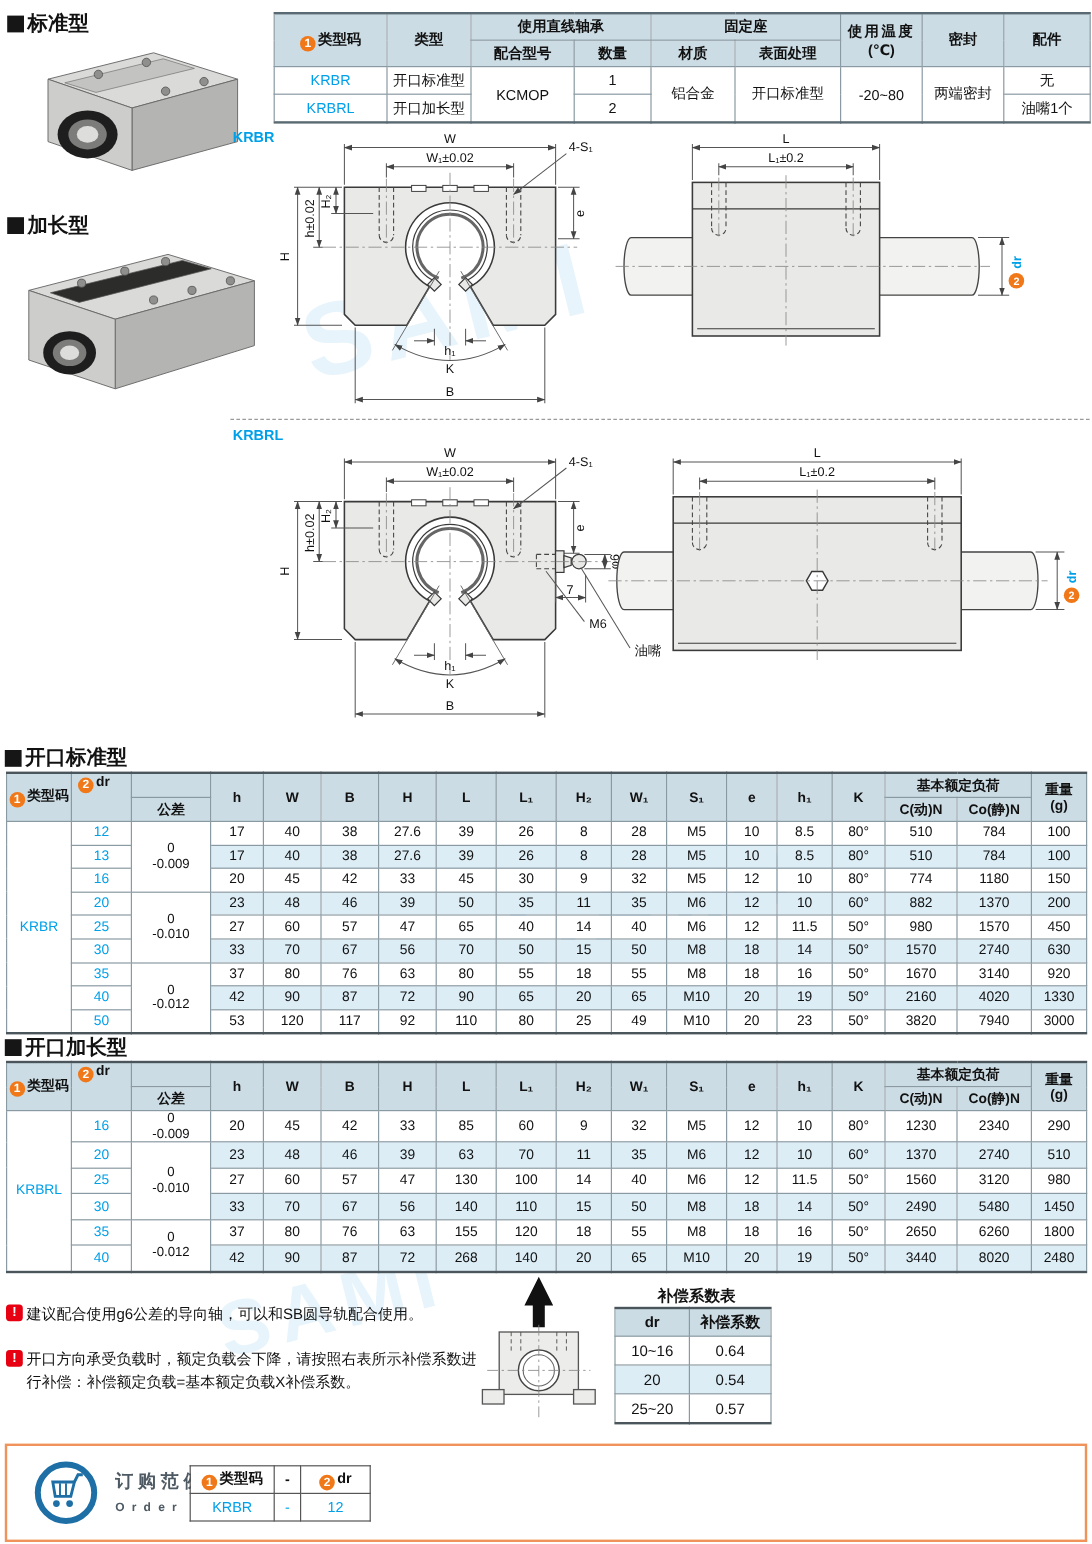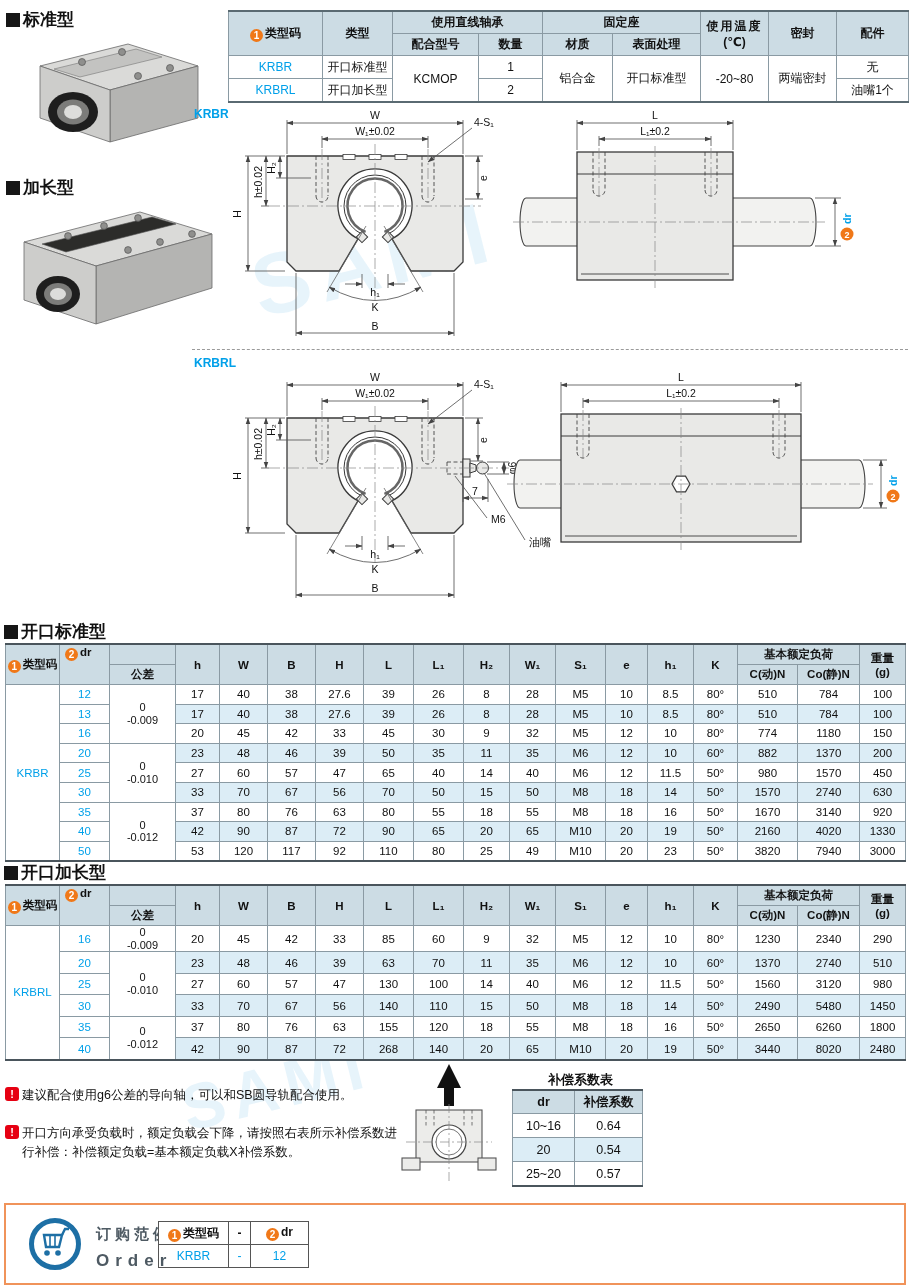--- a/index.html
+++ b/index.html
@@ -43,21 +43,21 @@
   .comp td{height:23px;background:#fff;}
   .comp tr.stripe td{background:#dcedf6;}
   .comp-title{font-size:13px;font-weight:bold;}
   
   .note{display:flex;align-items:flex-start;font-size:12.5px;line-height:1.55;width:402px;}
   .note .bang{flex:0 0 14px;width:14px;height:14px;background:#e60012;color:#fff;border-radius:3px;
       font-size:11px;font-weight:bold;text-align:center;line-height:14px;margin:1px 3px 0 0;}
   
   .order-box{width:898px;height:78px;border:2px solid #f0935a;background:#fff;}
   .order-cn{font-size:15px;font-weight:bold;color:#4e5a63;letter-spacing:4px;}
-  .order-en{font-size:17px;font-weight:bold;color:#4e5a63;letter-spacing:6px;margin-top:4px;}
+  .order-en{font-size:10px;font-weight:bold;color:#4e5a63;letter-spacing:6px;margin-top:4px;}
   .ordtab{font-size:12px;}
   .ordtab th{background:#fff;height:22px;font-weight:bold;border:1px solid #555;}
   .ordtab td{height:22px;border:1px solid #555;}
   .dash-sep{border-top:1px dashed #9a9a9a;height:0;}
   svg text{font-family:"Liberation Sans","DejaVu Sans",sans-serif;}
   .dwlabel{font-size:12px;font-weight:bold;}
 </style>
 </head>
 <body>
 

